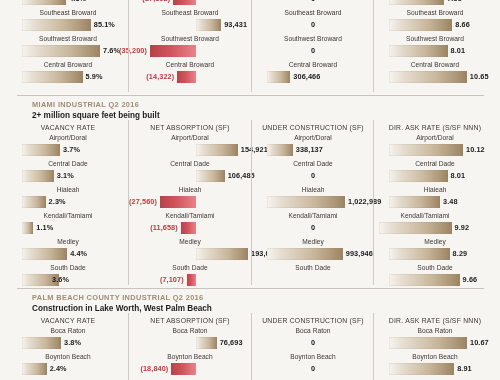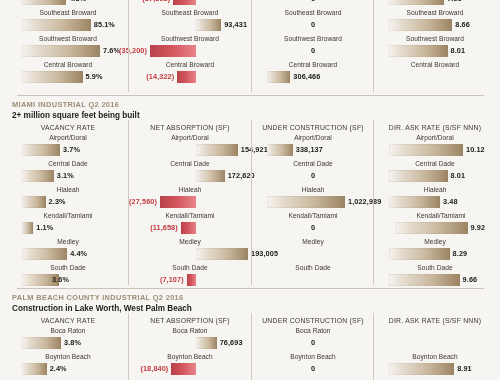--- a/index.html
+++ b/index.html
@@ -5,21 +5,21 @@
   html,body{margin:0;padding:0;}
   body{
     width:500px;height:380px;overflow:hidden;
     background:#f7f5f2;
     font-family:"Liberation Sans", sans-serif;
     color:#2b2b2b;
     -webkit-font-smoothing:antialiased;
   }
   .page{position:relative;width:500px;height:380px;background:#f7f5f2;}
   .sec-rule{position:absolute;left:17px;width:467px;height:1px;background:#c9c3bb;}
-  .sec-head{position:absolute;left:12px;}
+  .sec-head{position:absolute;left:32px;}
   .sec-title{
     font-size:7.4px;letter-spacing:.35px;font-weight:700;
     color:#9c8d77;text-transform:uppercase;white-space:nowrap;
   }
   .sec-sub{
     font-size:8.2px;font-weight:700;color:#1d1d1d;white-space:nowrap;
     margin-top:2px;
   }
   .col-div{position:absolute;width:1px;background:#cfc9c1;}
 
@@ -150,20 +150,24 @@
     </div>
     <div class="row" style="position: absolute; left: 253px; width: 120px; top: 61px;">
       <div class="row-label">Central Broward</div>
       <div class="bar-area">
         <div class="bar" style="left: 14px; width: 23.3672px;"></div>
         <div class="val" style="left: 40.3672px;">306,466</div>
       </div>
     </div>
     <div class="row" style="position: absolute; left: 375px; width: 120px; top: 61px;">
       <div class="row-label">Central Broward</div>
+      <div class="bar-area">
+        <div class="bar" style="left: 14px; width: 77.8538px;"></div>
+        <div class="val" style="left: 94.8538px;">10.65</div>
+      </div>
     </div>
     <div class="sec-rule" style="top: 95px;"></div>
     <div class="sec-head" style="top: 100px;">
       <div class="sec-title">MIAMI INDUSTRIAL Q2 2016</div>
       <div class="sec-sub">2+ million square feet being built</div>
     </div>
     <div class="col-head" style="position: absolute; left: 8px; width: 120px; top: 124px;">VACANCY RATE</div>
     <div class="col-head" style="position: absolute; left: 130px; width: 120px; top: 124px;">NET ABSORPTION (SF)</div>
     <div class="col-head" style="position: absolute; left: 253px; width: 120px; top: 124px;">UNDER CONSTRUCTION (SF)</div>
     <div class="col-head" style="position: absolute; left: 375px; width: 120px; top: 124px;">DIR. ASK RATE (S/SF NNN)</div>
@@ -199,21 +203,21 @@
       <div class="row-label">Central Dade</div>
       <div class="bar-area">
         <div class="bar" style="left: 14px; width: 31.8158px;"></div>
         <div class="val" style="left: 48.8158px;">3.1%</div>
       </div>
     </div>
     <div class="row" style="position: absolute; left: 130px; width: 120px; top: 160px;">
       <div class="row-label">Central Dade</div>
       <div class="bar-area">
         <div class="bar" style="left: 66px; width: 28.6895px;"></div>
-        <div class="val" style="left: 97.6895px;">172,620</div>
+        <div class="val" style="left: 97.6895px;">106,485</div>
       </div>
     </div>
     <div class="row" style="position: absolute; left: 253px; width: 120px; top: 160px;">
       <div class="row-label">Central Dade</div>
       <div class="bar-area">
         <div class="val" style="left: 0px; width: 120px; text-align: center;">0</div>
       </div>
     </div>
     <div class="row" style="position: absolute; left: 375px; width: 120px; top: 160px;">
       <div class="row-label">Central Dade</div>
@@ -263,21 +267,21 @@
         <div class="bar neg" style="left: 50.7651px; width: 15.2349px;"></div>
         <div class="val neg" style="right: 72.2349px;">(11,658)</div>
       </div>
     </div>
     <div class="row" style="position: absolute; left: 253px; width: 120px; top: 212px;">
       <div class="row-label">Kendall/Tamiami</div>
       <div class="bar-area">
         <div class="val" style="left: 0px; width: 120px; text-align: center;">0</div>
       </div>
     </div>
-    <div class="row" style="position: absolute; left: 365px; width: 120px; top: 212px; margin-left: 16px;">
+    <div class="row" style="position: absolute; left: 365px; width: 120px; top: 212px;">
       <div class="row-label">Kendall/Tamiami</div>
       <div class="bar-area">
         <div class="bar" style="left: 14px; width: 72.5173px;"></div>
         <div class="val" style="left: 89.5173px;">9.92</div>
       </div>
     </div>
     <div class="row" style="position: absolute; left: 8px; width: 120px; top: 238px;">
       <div class="row-label">Medley</div>
       <div class="bar-area">
         <div class="bar" style="left: 14px; width: 45.1579px;"></div>
@@ -286,20 +290,24 @@
     </div>
     <div class="row" style="position: absolute; left: 130px; width: 120px; top: 238px;">
       <div class="row-label">Medley</div>
       <div class="bar-area">
         <div class="bar" style="left: 66px; width: 52px;"></div>
         <div class="val" style="left: 121px;">193,005</div>
       </div>
     </div>
     <div class="row" style="position: absolute; left: 253px; width: 120px; top: 238px;">
       <div class="row-label">Medley</div>
+      <div class="bar-area">
+        <div class="bar" style="left: 14px; width: 75.7856px;"></div>
+        <div class="val" style="left: 92.7856px;">993,946</div>
+      </div>
     </div>
     <div class="row" style="position: absolute; left: 375px; width: 120px; top: 238px;">
       <div class="row-label">Medley</div>
       <div class="bar-area">
         <div class="bar" style="left: 14px; width: 60.6017px;"></div>
         <div class="val" style="left: 77.6017px;">8.29</div>
       </div>
     </div>
     <div class="row" style="position: absolute; left: 8px; width: 120px; top: 264px;">
       <div class="row-label">South Dade</div>
@@ -345,20 +353,27 @@
       <div class="row-label">Boca Raton</div>
       <div class="bar-area">
         <div class="bar" style="left: 66px; width: 20.6629px;"></div>
         <div class="val" style="left: 89.6629px;">76,693</div>
       </div>
     </div>
     <div class="row" style="position: absolute; left: 253px; width: 120px; top: 327px;">
       <div class="row-label">Boca Raton</div>
       <div class="bar-area">
         <div class="val" style="left: 0px; width: 120px; text-align: center;">0</div>
+      </div>
+    </div>
+    <div class="row" style="position: absolute; left: 375px; width: 120px; top: 327px;">
+      <div class="row-label">Boca Raton</div>
+      <div class="bar-area">
+        <div class="bar" style="left: 14px; width: 78px;"></div>
+        <div class="val" style="left: 95px;">10.67</div>
       </div>
     </div>
     <div class="row" style="position: absolute; left: 8px; width: 120px; top: 353px;">
       <div class="row-label">Boynton Beach</div>
       <div class="bar-area">
         <div class="bar" style="left: 14px; width: 24.6316px;"></div>
         <div class="val" style="left: 41.6316px;">2.4%</div>
       </div>
     </div>
     <div class="row" style="position: absolute; left: 130px; width: 120px; top: 353px;">

